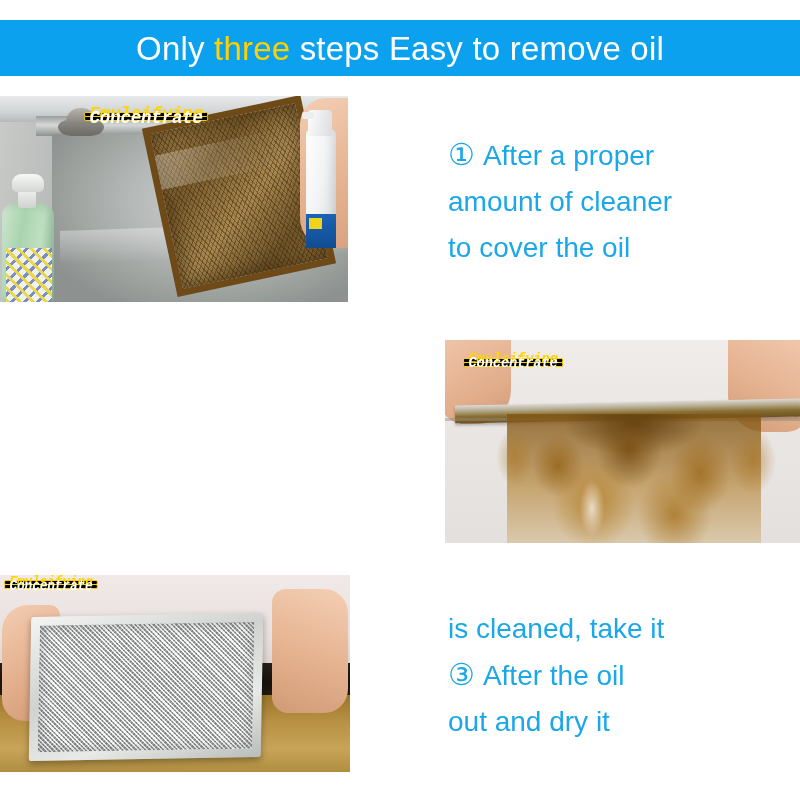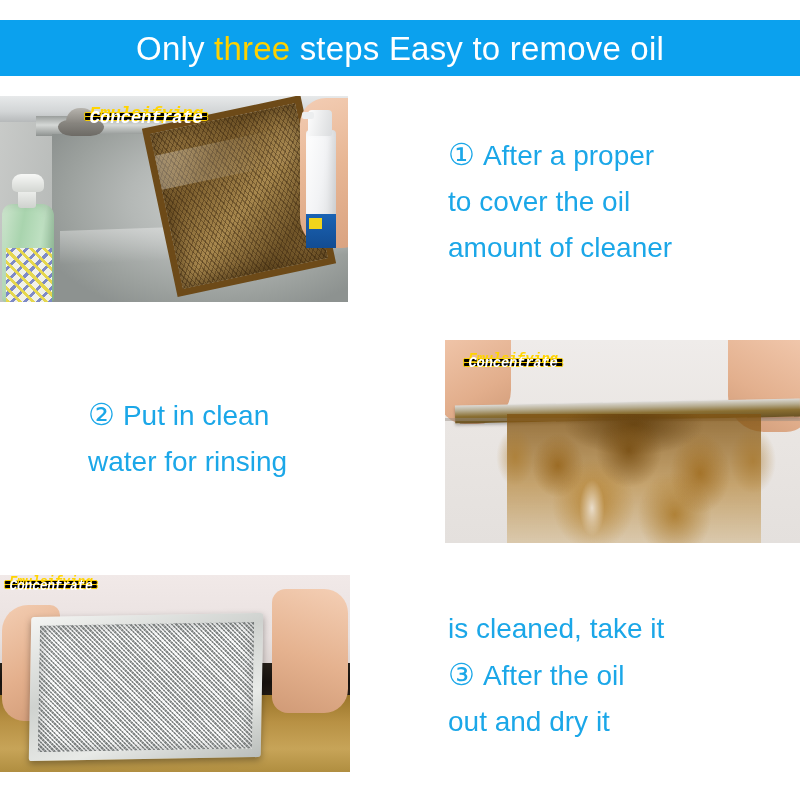--- a/index.html
+++ b/index.html
@@ -428,28 +428,24 @@
     <div class="p1-bottle-label-mark"></div>
   </div>
 
   <div class="badge badge-lg" id="badge-1">
     <span class="badge-row badge-row-top">Emulsifying</span>
     <span class="badge-row badge-row-bottom">Concentrate</span>
   </div>
 
   <div class="step" id="step-1">
     <span class="step-line"><span class="step-num">①</span><span>After a proper</span></span>
+    <span class="step-line">amount of cleaner</span>
     <span class="step-line">to cover the oil</span>
-    <span class="step-line">amount of cleaner</span>
-  </div>
-
-  <div class="step" id="step-2">
-    <span class="step-line"><span class="step-num">②</span><span>Put in clean</span></span>
-    <span class="step-line">water for rinsing</span>
-  </div>
+  </div>
+
 
   <div class="photo" id="photo-2">
     <div class="p2-hand-left"></div>
     <div class="p2-hand-right"></div>
     <div class="p2-filter-edge"></div>
     <div class="p2-waterline"></div>
     <div class="p2-plume"></div>
     <div class="p2-plume-wisp-a"></div>
     <div class="p2-plume-wisp-b"></div>
     <div class="p2-plume-gap"></div>

